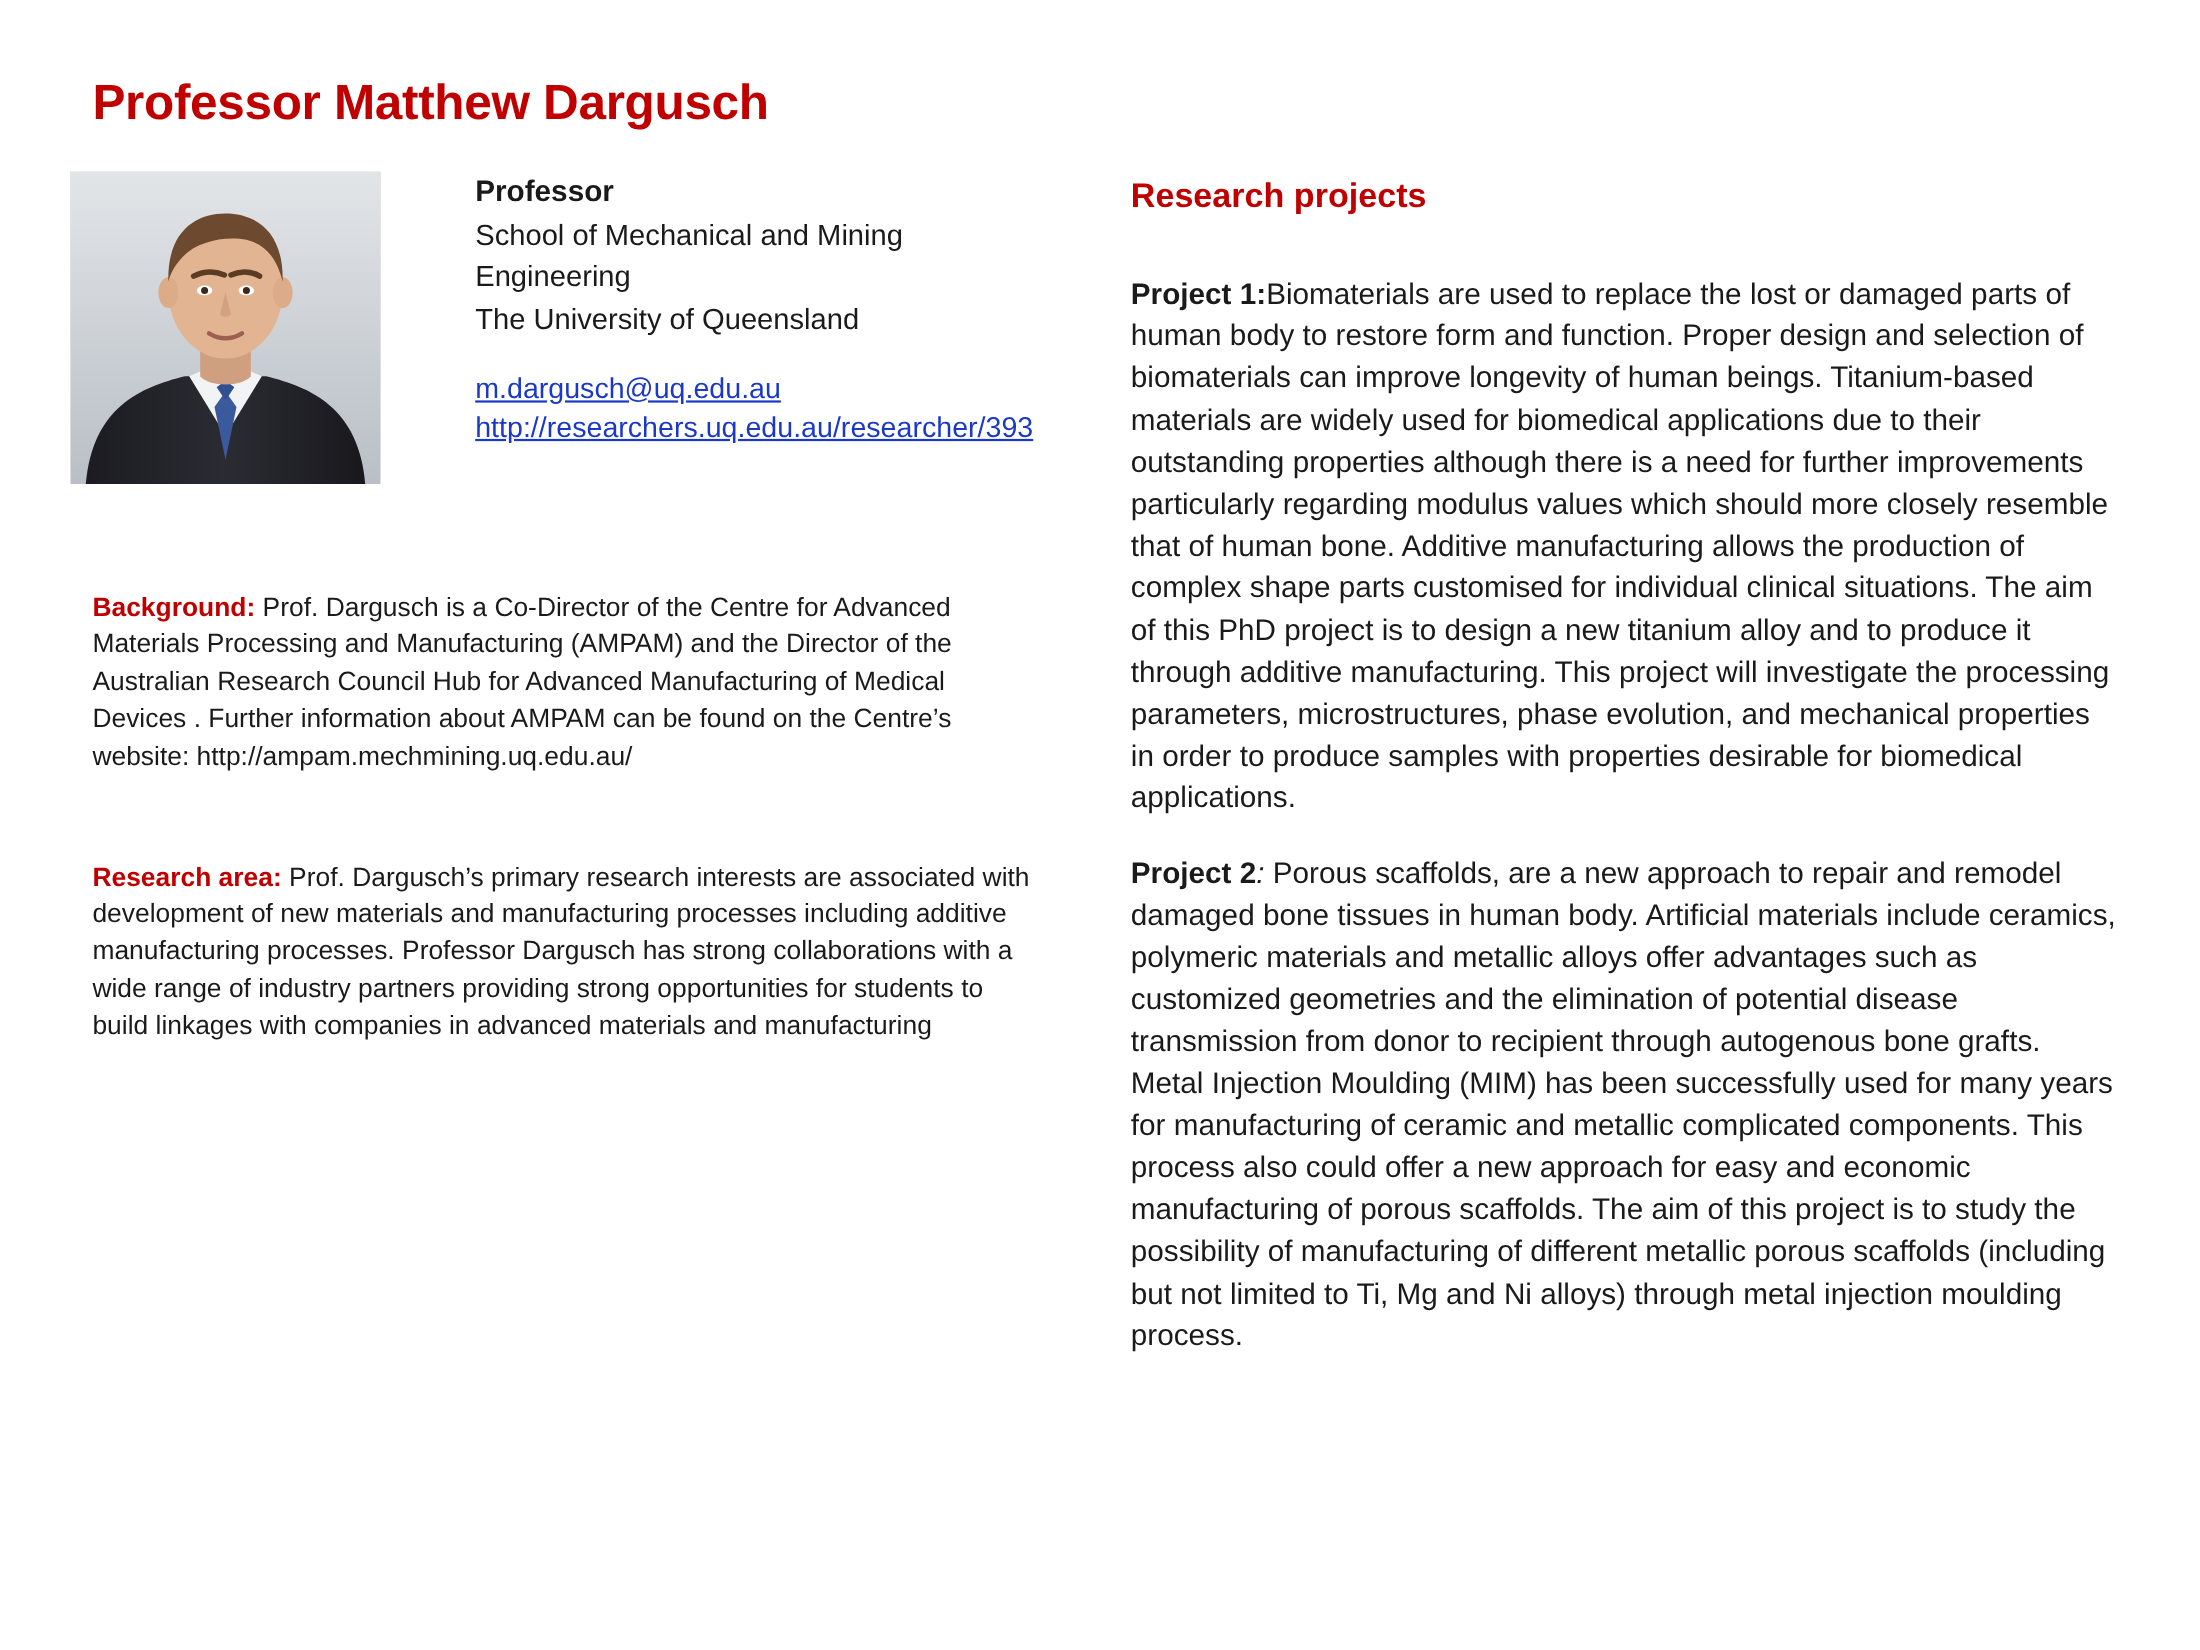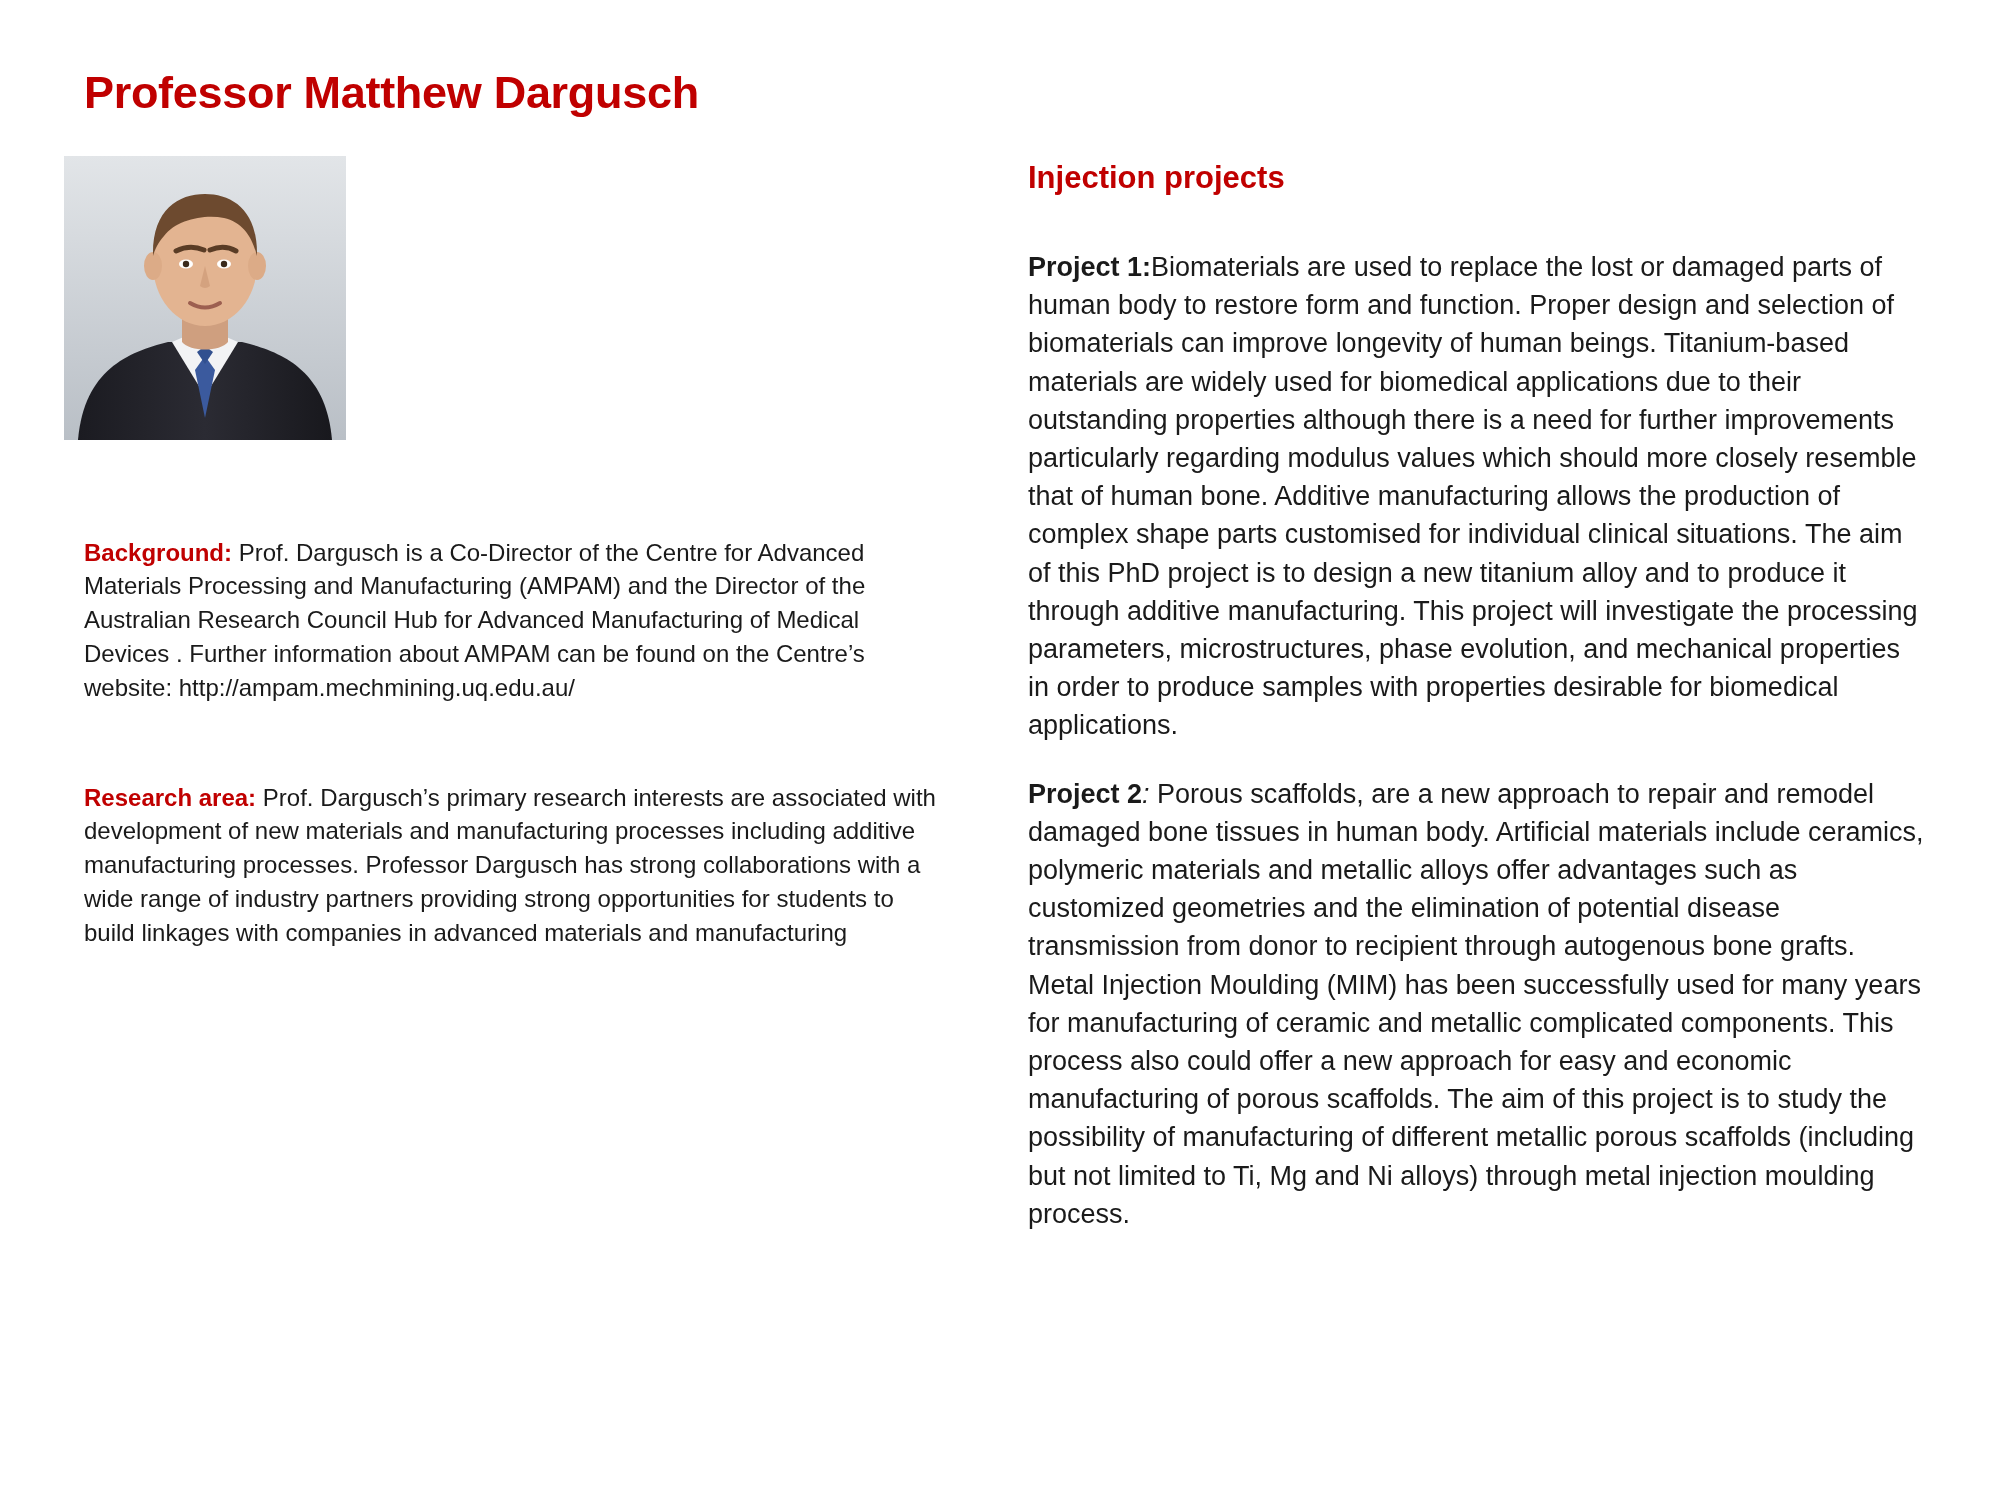--- a/index.html
+++ b/index.html
@@ -162,35 +162,45 @@
           <ellipse cx="160" cy="108" rx="7" ry="4.5" fill="#ffffff"></ellipse>
           <circle cx="122" cy="108" r="3.2" fill="#3a2a1c"></circle>
           <circle cx="160" cy="108" r="3.2" fill="#3a2a1c"></circle>
 
           <path d="M141 110 L136 130 q5 4 10 0 Z" fill="#d4a27f"></path>
 
           <path d="M126 147 q15 9 30 0" stroke="#9c5f50" stroke-width="4" fill="none" stroke-linecap="round"></path>
         </svg>
       </div>
 
+      <div class="profile-text">
+        <span class="role">Professor</span>
+        <span class="affil">School of Mechanical and Mining Engineering</span>
+        <span class="affil">The University of Queensland</span>
+
+        <div class="links">
+          <a href="#">m.dargusch@uq.edu.au</a>
+          <a href="#">http://researchers.uq.edu.au/researcher/393</a>
+        </div>
+      </div>
     </div>
 
     <p class="para" id="background-block">
       <span class="lbl">Background:</span><span> Prof. Dargusch is a Co-Director of the Centre for Advanced Materials Processing and Manufacturing (AMPAM) and the Director of the Australian Research Council Hub for Advanced Manufacturing of Medical Devices . Further information about AMPAM can be found on the Centre’s website: http://ampam.mechmining.uq.edu.au/</span>
     </p>
 
     <p class="para" id="research-area-block">
       <span class="lbl">Research area:</span><span> Prof. Dargusch’s primary research interests are associated with development of new materials and manufacturing processes including additive manufacturing processes. Professor Dargusch has strong collaborations with a wide range of industry partners providing strong opportunities for students to build linkages with companies in advanced materials and manufacturing</span>
     </p>
 
   </div>
 
   <div class="right-col">
 
-    <h2 class="section-heading">Injection projects</h2>
+    <h2 class="section-heading">Research projects</h2>
 
     <p class="project">
       <span class="pname">Project 1</span><span class="pname">:</span><span>Biomaterials are used to replace the lost or damaged parts of human body to restore form and function. Proper design and selection of biomaterials can improve longevity of human beings. Titanium-based materials are widely used for biomedical applications due to their outstanding properties although there is a need for further improvements particularly regarding modulus values which should more closely resemble that of human bone. Additive manufacturing allows the production of complex shape parts customised for individual clinical situations. The aim of this PhD project is to design a new titanium alloy and to produce it through additive manufacturing. This project will investigate the processing parameters, microstructures, phase evolution, and mechanical properties in order to produce samples with properties desirable for biomedical applications.</span>
     </p>
 
     <p class="project">
       <span class="pname">Project 2</span><span class="pcolon-italic">: </span><span>Porous scaffolds, are a new approach to repair and remodel damaged bone tissues in human body. Artificial materials include ceramics, polymeric materials and metallic alloys offer advantages such as customized geometries and the elimination of potential disease transmission from donor to recipient through autogenous bone grafts. Metal Injection Moulding (MIM) has been successfully used for many years for manufacturing of ceramic and metallic complicated components. This process also could offer a new approach for easy and economic manufacturing of porous scaffolds. The aim of this project is to study the possibility of manufacturing of different metallic porous scaffolds (including but not limited to Ti, Mg and Ni alloys) through metal injection moulding process.</span>
     </p>
 
   </div>

